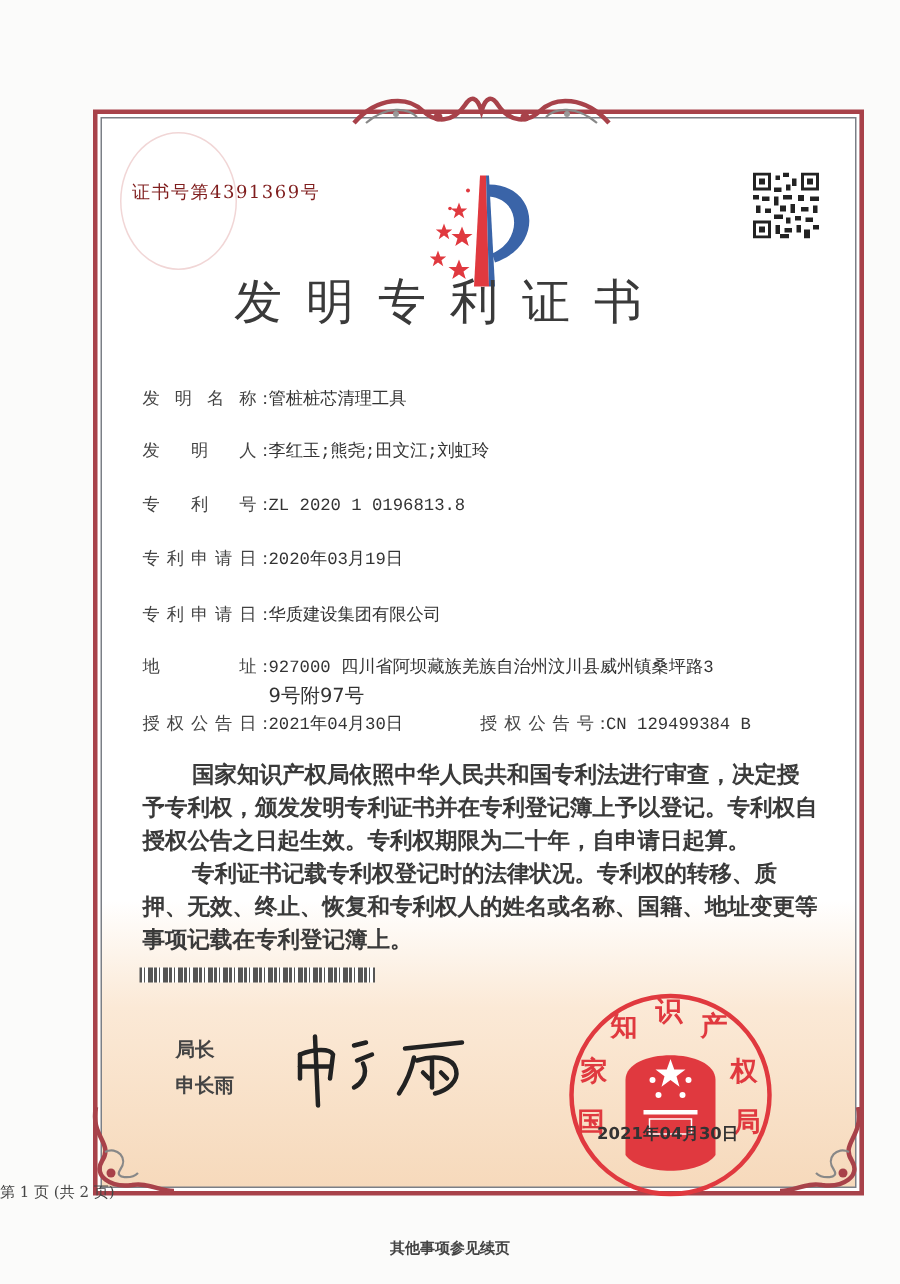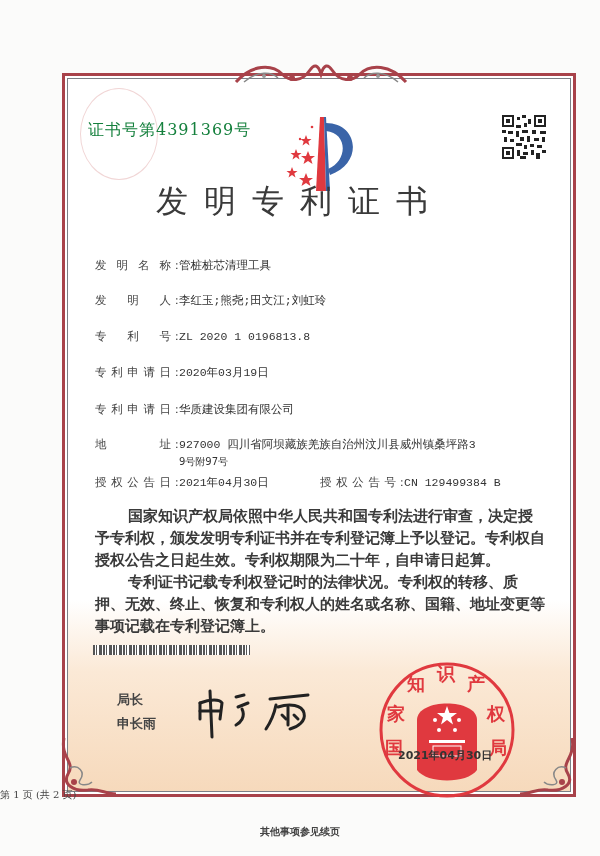--- a/index.html
+++ b/index.html
@@ -16,21 +16,21 @@
     background: linear-gradient(to bottom, #ffffff 0%, #ffffff 73%, #fbe9d6 83%, #f6d9bb 100%);
     box-sizing:border-box;
   }
   .ornament-top {
     position:absolute; left:232px; top:60px; width:178px; height:28px;
   }
   .corner { position:absolute; width:60px; height:60px; }
   .corner.bl { left:58px; top:738px; }
   .corner.br { left:518px; top:738px; transform:scaleX(-1); }
   .cert-number {
-    position:absolute; left:88px; top:120px; font-size:16px; color:#15803d;
+    position:absolute; left:88px; top:120px; font-size:12px; color:#7f1d1d;
     letter-spacing:1px;
   }
   .watermark-circle {
     position:absolute; left:80px; top:88px; width:76px; height:90px;
     border:1px solid #f1d6d6; border-radius:50%;
   }
   .logo { position:absolute; left:268px; top:113px; width:95px; height:92px; }
   .qr { position:absolute; left:502px; top:115px; width:44px; height:44px; }
   .title {
     position:absolute; left:0; width:600px; top:180px; text-align:center;
@@ -38,21 +38,21 @@
     font-size:32px; letter-spacing:16px; color:#3a3a3a; font-weight:normal;
   }
   .field {
     position:absolute; left:95px; font-size:11.5px; color:#444;
     font-family:Liberation Mono, monospace;
     white-space:nowrap;
   }
   .field .lbl { display:inline-block; width:76px; text-align:justify; text-align-last:justify; letter-spacing:0; }
   .field .colon { display:inline-block; width:8px; }
   .field .val { color:#333; }
-  .addr-line2 { position:absolute; left:179px; font-size:10px; color:#333;
+  .addr-line2 { position:absolute; left:179px; font-size:13px; color:#333;
     font-family:"DejaVu Sans","Liberation Sans",sans-serif; }
   .para {
     position:absolute; left:95px; width:452px; font-size:15px; line-height:22px;
     color:#3a3a3a; font-family:"DejaVu Serif","Liberation Serif",serif;
     text-indent:2.2em; font-weight:bold;
   }
   .barcode {
     position:absolute; left:93px; top:645px; width:157px; height:10px;
     background: repeating-linear-gradient(90deg,#555 0 2px,#fff 2px 3px,#555 3px 4px,#fff 4px 6px,#555 6px 9px,#fff 9px 10px);
   }

